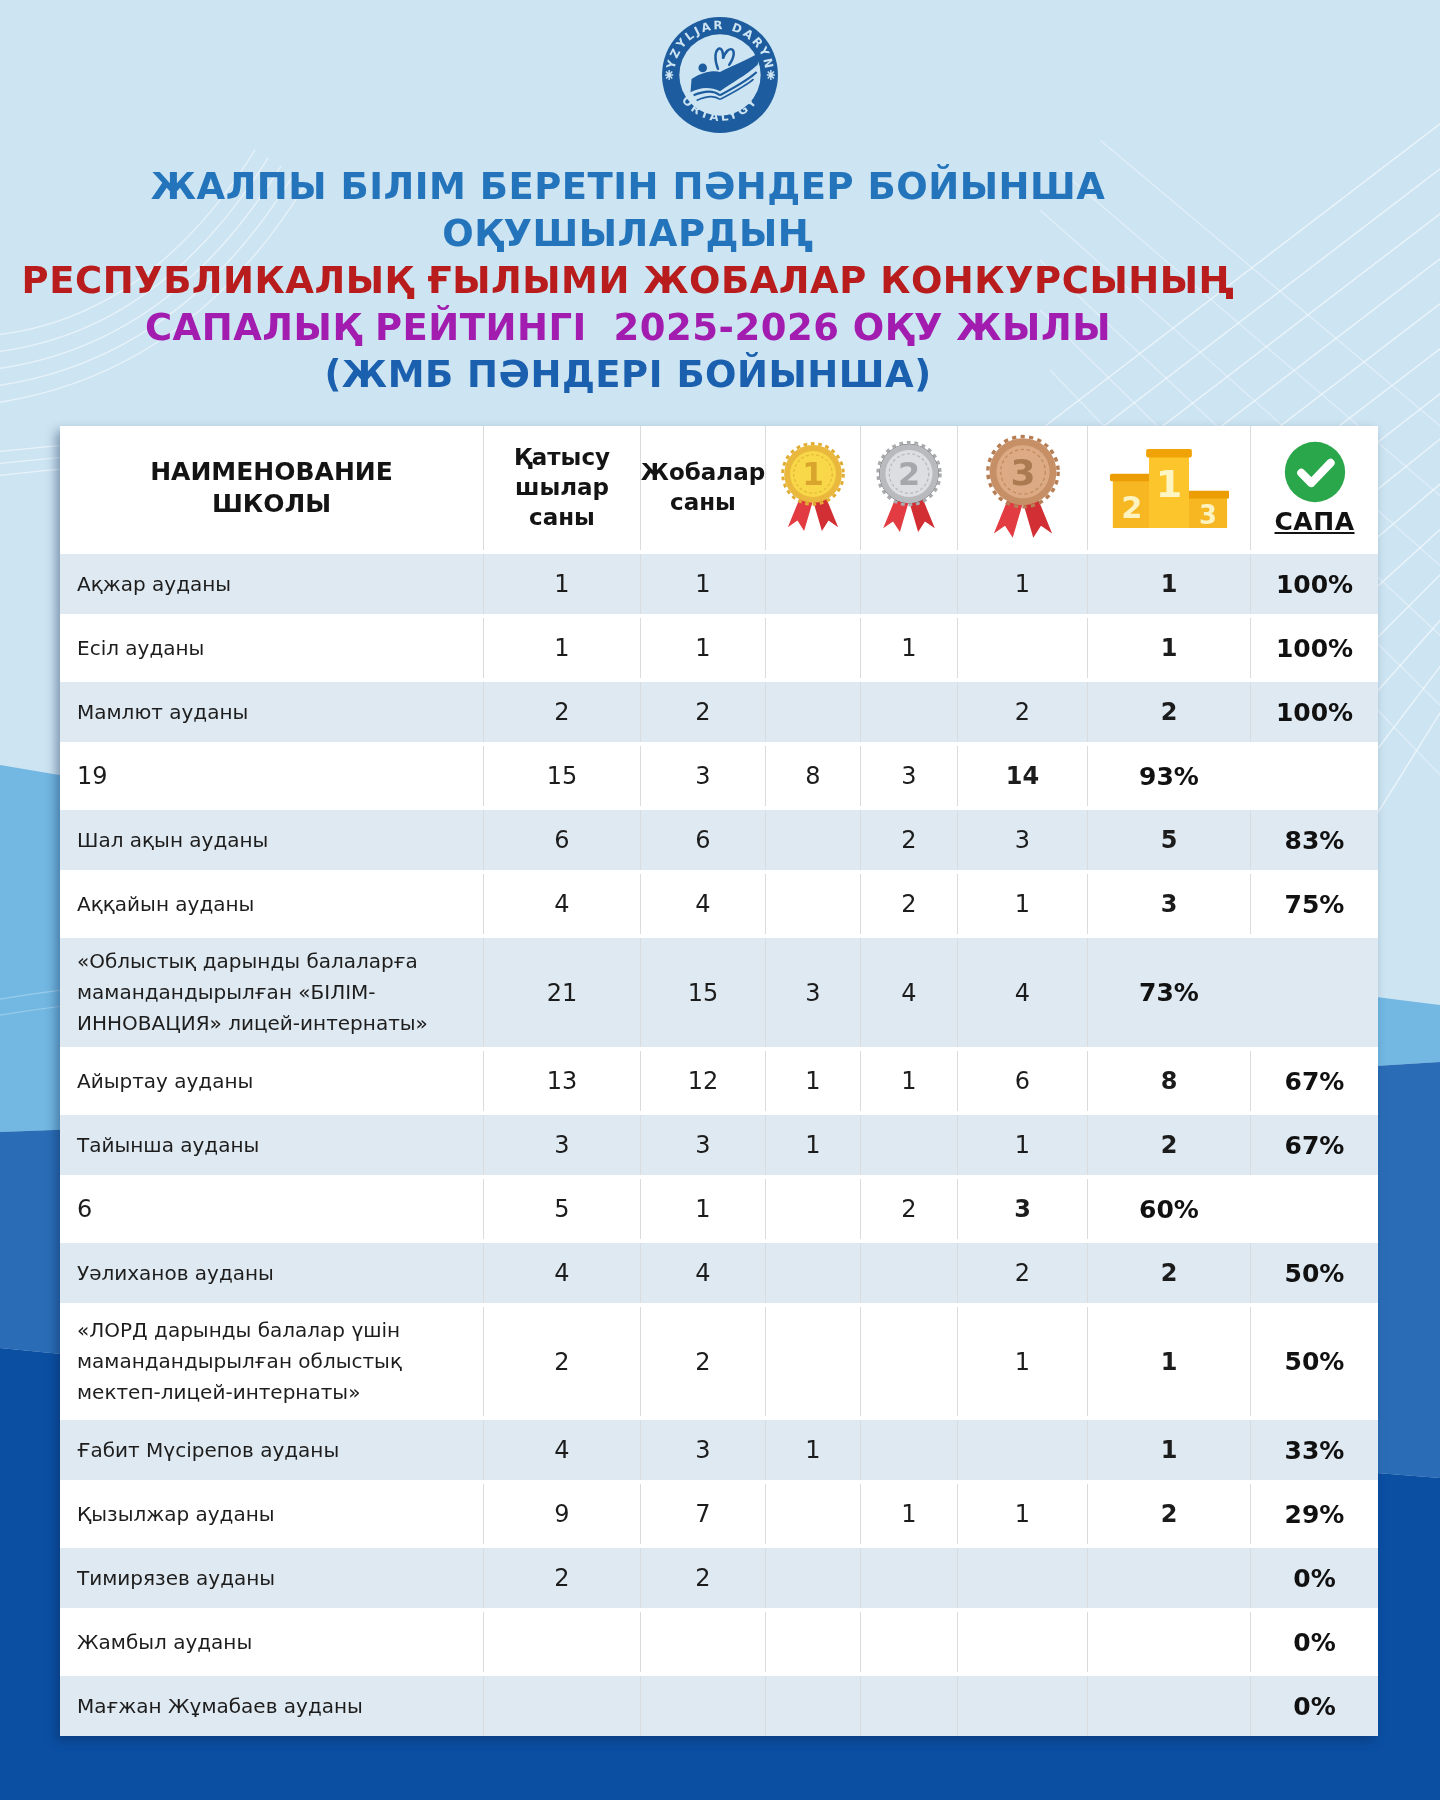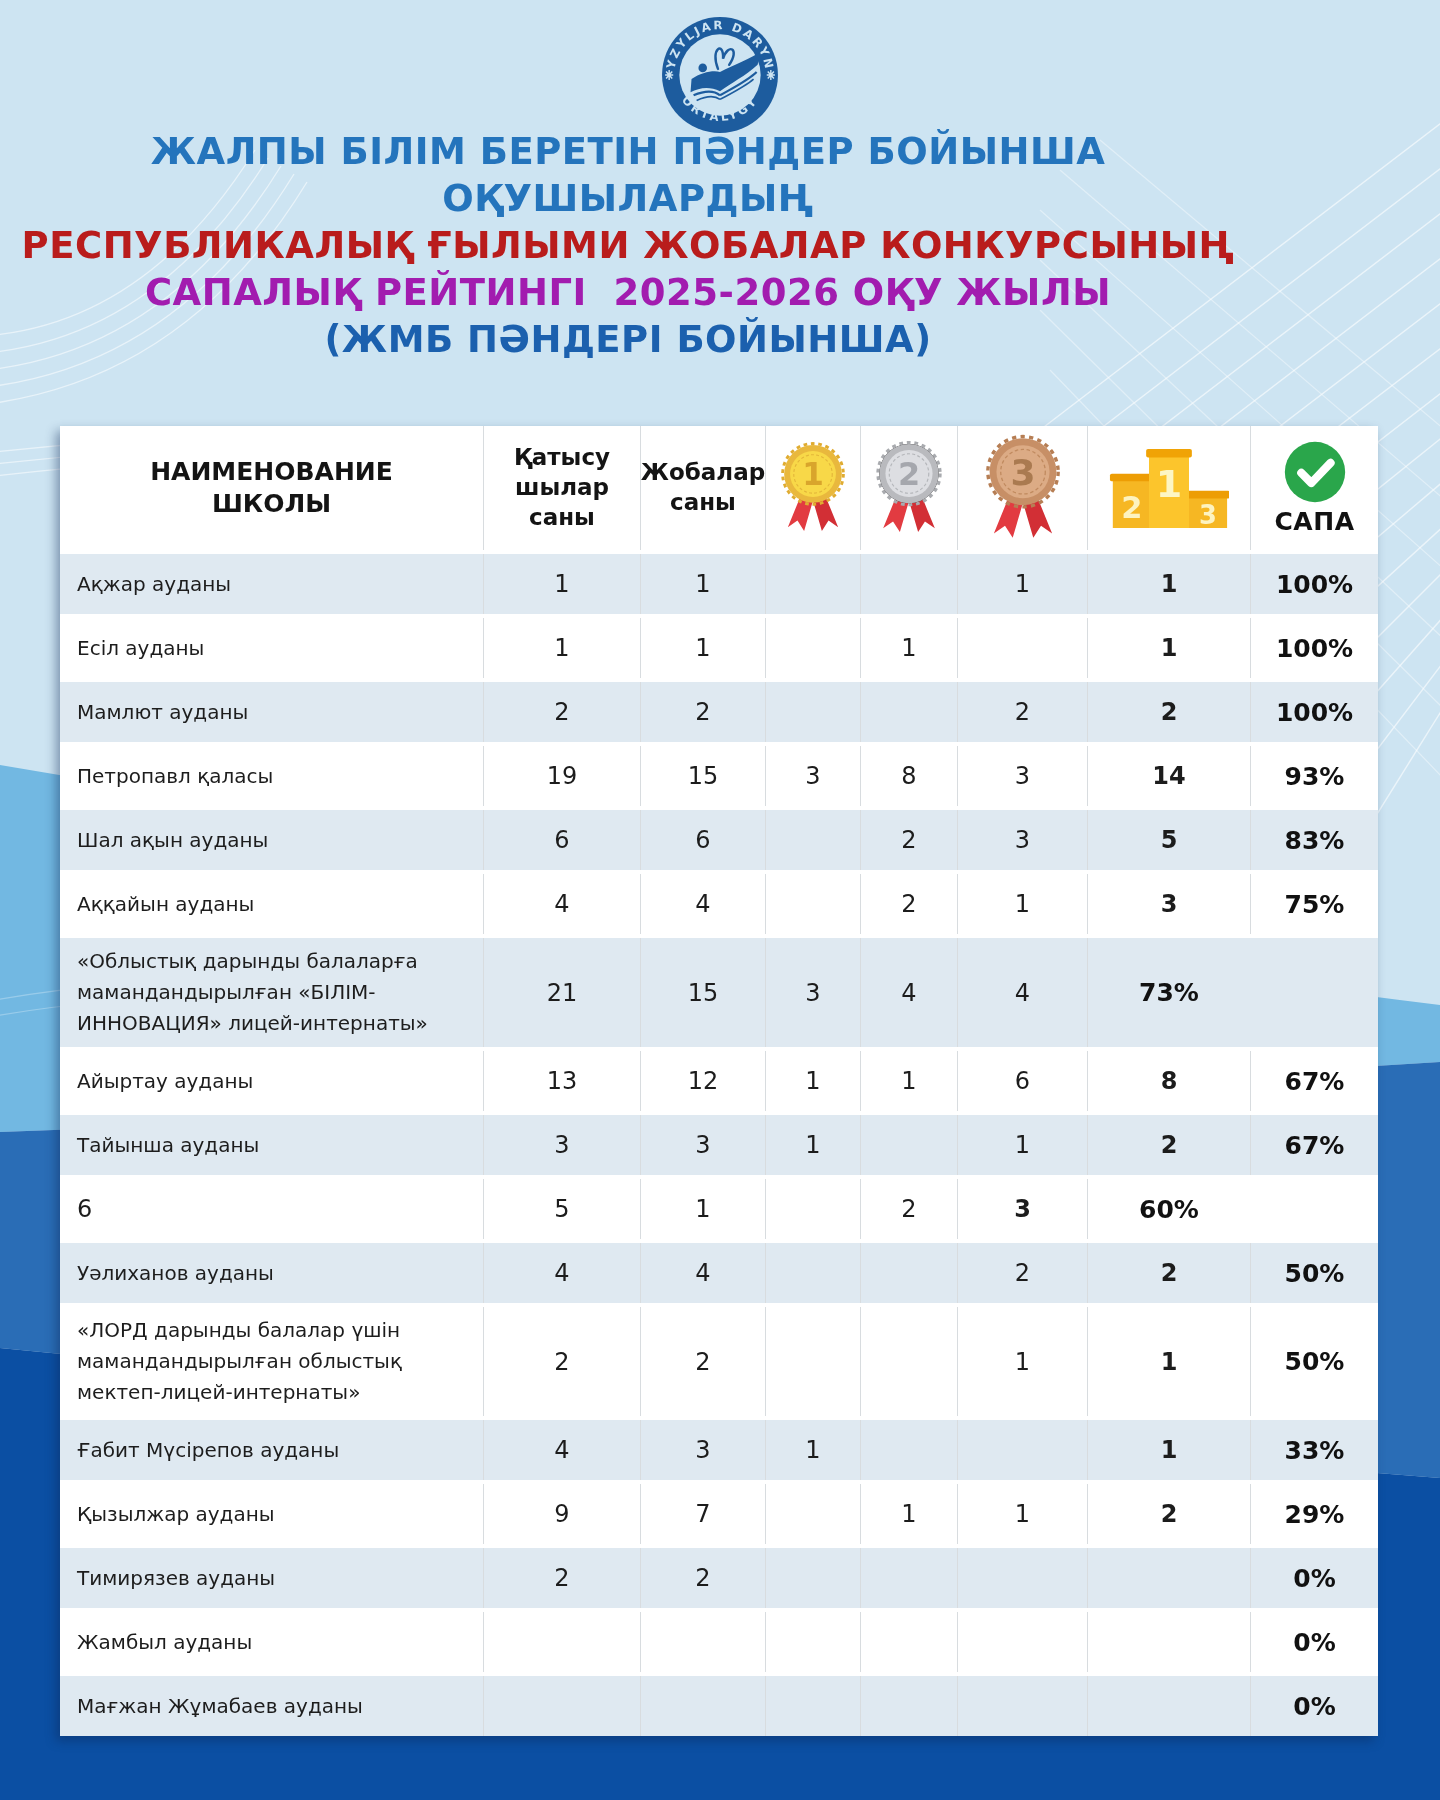--- a/index.html
+++ b/index.html
@@ -7,21 +7,21 @@
     width:1440px;height:1800px;position:relative;overflow:hidden;
     background:#cde4f2;
     font-family:"DejaVu Sans","Liberation Sans",sans-serif;
   }
   svg{display:block;}
   .bg-decor{position:absolute;left:0;top:0;width:1440px;height:1800px;}
 
   
   .logo{position:absolute;left:659px;top:14px;width:122px;height:122px;}
   .title{
-    position:absolute;left:0;top:129px;width:1256px;
+    position:absolute;left:0;top:164px;width:1256px;
     text-align:center;font-weight:bold;font-size:37px;line-height:1.27;
     letter-spacing:.5px;
   }
   .title-line{white-space:pre-wrap;}
   .tl-0{color:#2474bc}
   .tl-1{color:#b91c1c}
   .tl-2{color:#a21caf}
   .tl-3{color:#1b60ae}
 
   
@@ -45,21 +45,21 @@
   .th-small{font-size:23px;text-align:center;white-space:pre-line;line-height:1.3;}
 
   .row{min-height:60px;}
   .row.lt{background:#dfe9f1;}
   .row.wt{background:#ffffff;}
   .name{font-size:20px;line-height:1.55;color:#1d1d1d;text-align:left;}
   .num{font-size:24px;color:#1c1c1c;}
   .win{font-weight:bold;}
   .pct{font-weight:bold;font-size:25px;color:#111;}
 
-  .stack{display:flex;flex-direction:column;align-items:center;gap:3px;}
+  .stack{display:flex;flex-direction:column;align-items:center;gap:3px;text-decoration:underline;}
   .sapa{font-size:25px;font-weight:bold;color:#111;letter-spacing:.5px;}
 
   .medal-num{font-weight:bold;}
   .podium-num{font-weight:bold;}
 </style>
 </head>
 <body>
 
 <svg class="bg-decor" viewBox="0 0 1440 1800" preserveAspectRatio="none">
   <rect x="0" y="0" width="1440" height="1800" fill="#cde4f2"></rect>
@@ -240,21 +240,20 @@
     <div class="cell num">2</div>
     <div class="cell num">2</div>
     <div class="cell num"></div>
     <div class="cell num"></div>
     <div class="cell num">2</div>
     <div class="cell num win">2</div>
     <div class="cell pct">100%</div>
   </div>
 
   <div class="grid row wt">
-    <div class="cell name">Петропавл қаласы</div>
     <div class="cell num">19</div>
     <div class="cell num">15</div>
     <div class="cell num">3</div>
     <div class="cell num">8</div>
     <div class="cell num">3</div>
     <div class="cell num win">14</div>
     <div class="cell pct">93%</div>
   </div>
 
   <div class="grid row lt">

